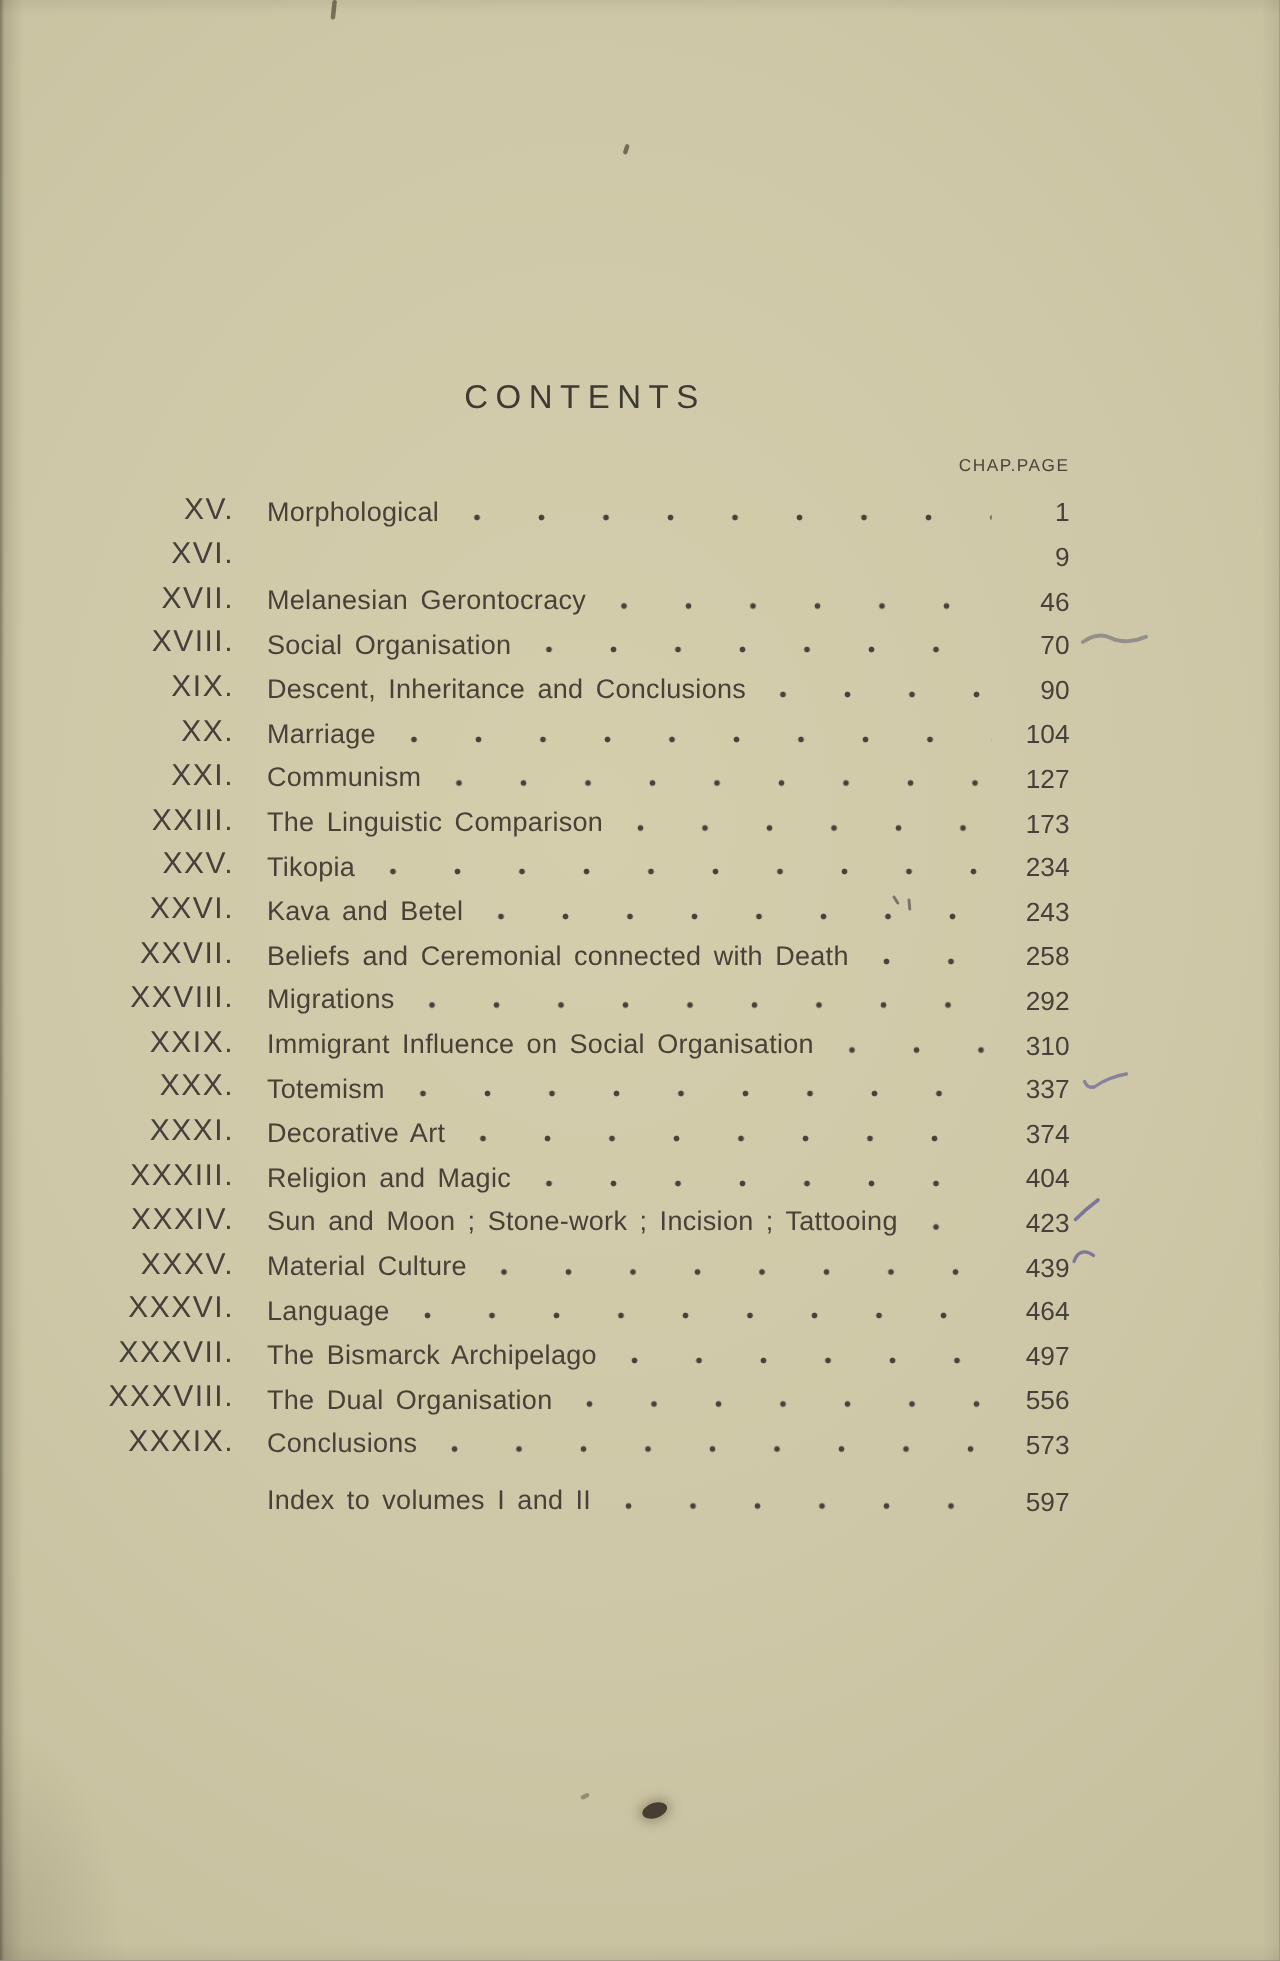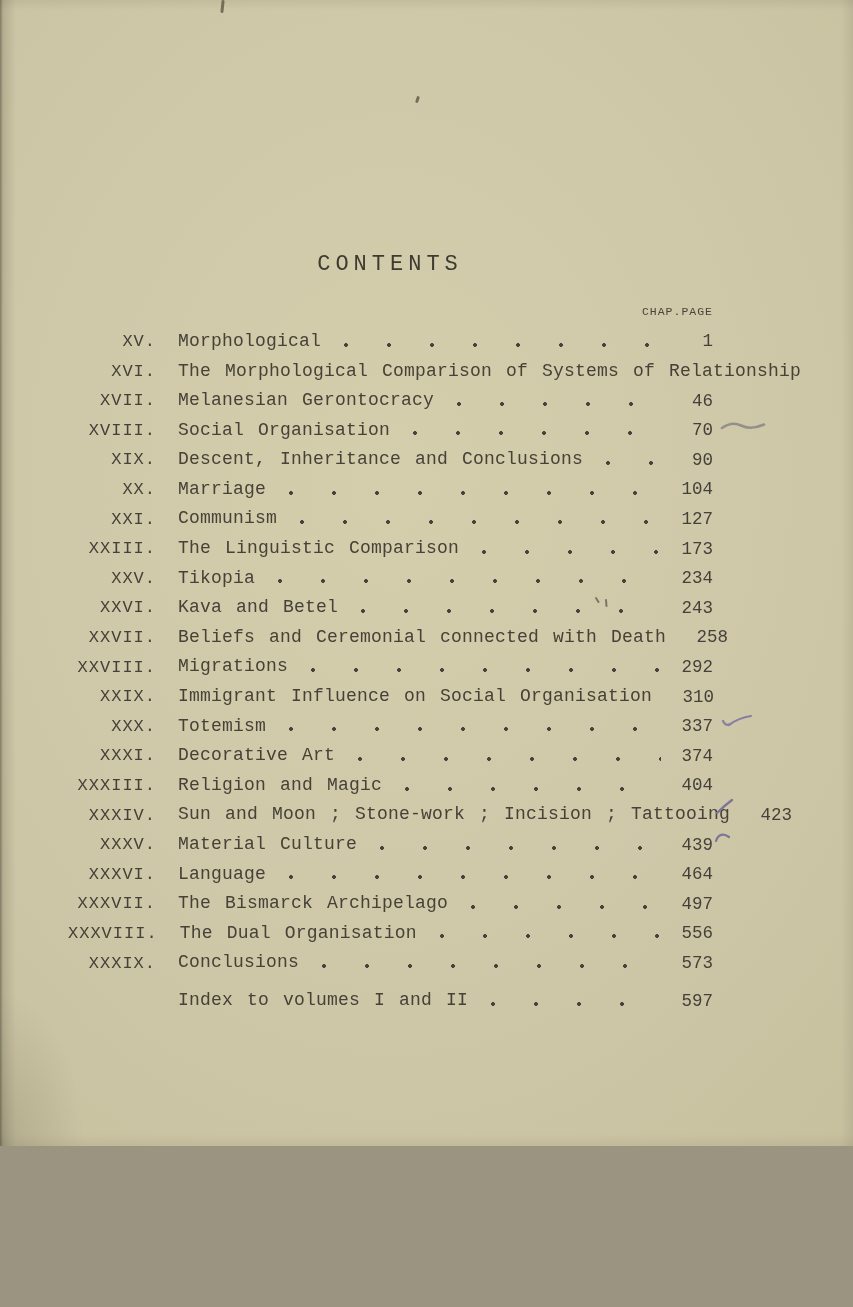--- a/index.html
+++ b/index.html
@@ -1,20 +1,20 @@
 <!DOCTYPE html>
 <html><head>
 <meta charset="utf-8">
 <style>
   html, body { margin: 0; padding: 0; background: #9a9480; }
   .page {
     position: relative;
-    width: 853px; height: 1146px;
+    width: 853px; height: 1307px;
     overflow: hidden;
-    font-family: Liberation Mono, monospace;
+    font-family: Liberation Sans, sans-serif;
     color: #46413a;
     background:
       linear-gradient(90deg, rgba(52,48,36,.50) 0px, rgba(52,48,36,.16) 3px, rgba(118,110,88,.14) 9px, rgba(118,110,88,0) 16px),
       linear-gradient(270deg, rgba(118,110,88,.16) 0px, rgba(118,110,88,0) 12px),
       linear-gradient(180deg, rgba(118,110,88,.14) 0px, rgba(118,110,88,0) 10px),
       linear-gradient(0deg, rgba(118,110,88,.12) 0px, rgba(118,110,88,0) 12px),
       radial-gradient(ellipse 120px 220px at 0% 100%, rgba(92,86,66,.22), rgba(92,86,66,0) 70%),
       radial-gradient(ellipse 700px 900px at 46% 42%, #d5cead 0%, #cfc8a8 55%, #c7c09f 100%);
   }
 
@@ -37,21 +37,21 @@
   }
   .toc-row {
     position: relative;
     display: flex; align-items: flex-end;
     width: 645px; height: 29.6px;
     font-size: 18px;
   }
   .toc-row.index-row { margin-top: 8px; }
   .chap-num {
     flex: 0 0 88px; text-align: right;
-    font-size: 17px; letter-spacing: 1px; line-height: 1.15;
+    font-size: 20px; letter-spacing: 1px; line-height: 1.15;
     color: #45403a;
   }
   .entry-title {
     margin-left: 22px; white-space: nowrap;
     word-spacing: 3px; letter-spacing: 0.2px; line-height: 1.15;
     color: #474138;
   }
   .leader {
     flex: 1 1 auto; min-width: 0; height: 6px;
     margin: 0 8px 4px 10px;
@@ -110,21 +110,20 @@
 
   <div class="toc">
       <div class="toc-row">
         <span class="chap-num">XV.</span>
         <span class="entry-title">Morphological</span>
         <span class="leader"></span>
         <span class="page-num">1</span>
       </div>
       <div class="toc-row">
         <span class="chap-num">XVI.</span>
-        <span class="entry-title">The Morphological Comparison of Systems of Relationship</span>
         <span class="leader no-dots"></span>
         <span class="page-num">9</span>
       </div>
       <div class="toc-row">
         <span class="chap-num">XVII.</span>
         <span class="entry-title">Melanesian Gerontocracy</span>
         <span class="leader"></span>
         <span class="page-num">46</span>
       </div>
       <div class="toc-row">

